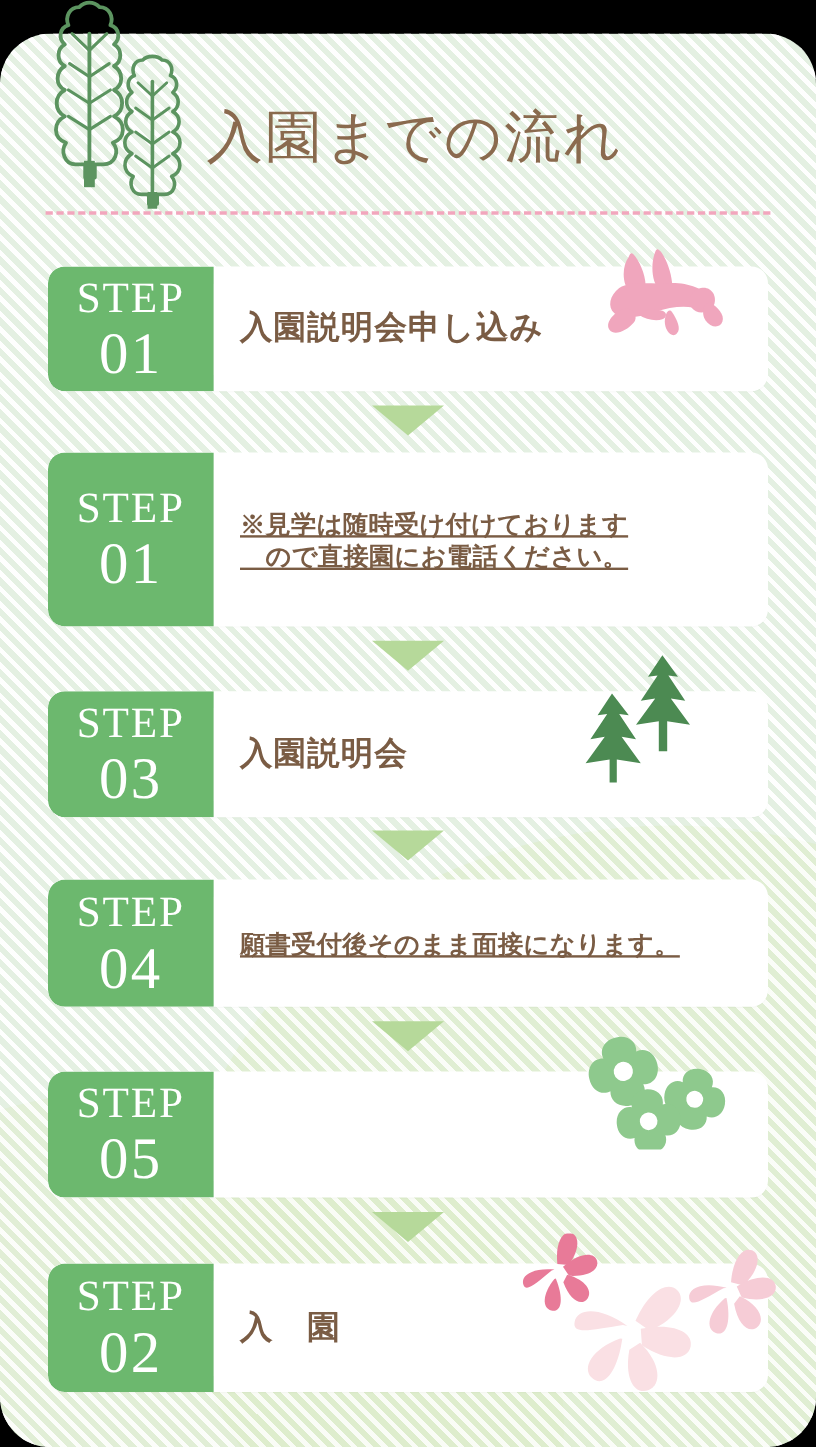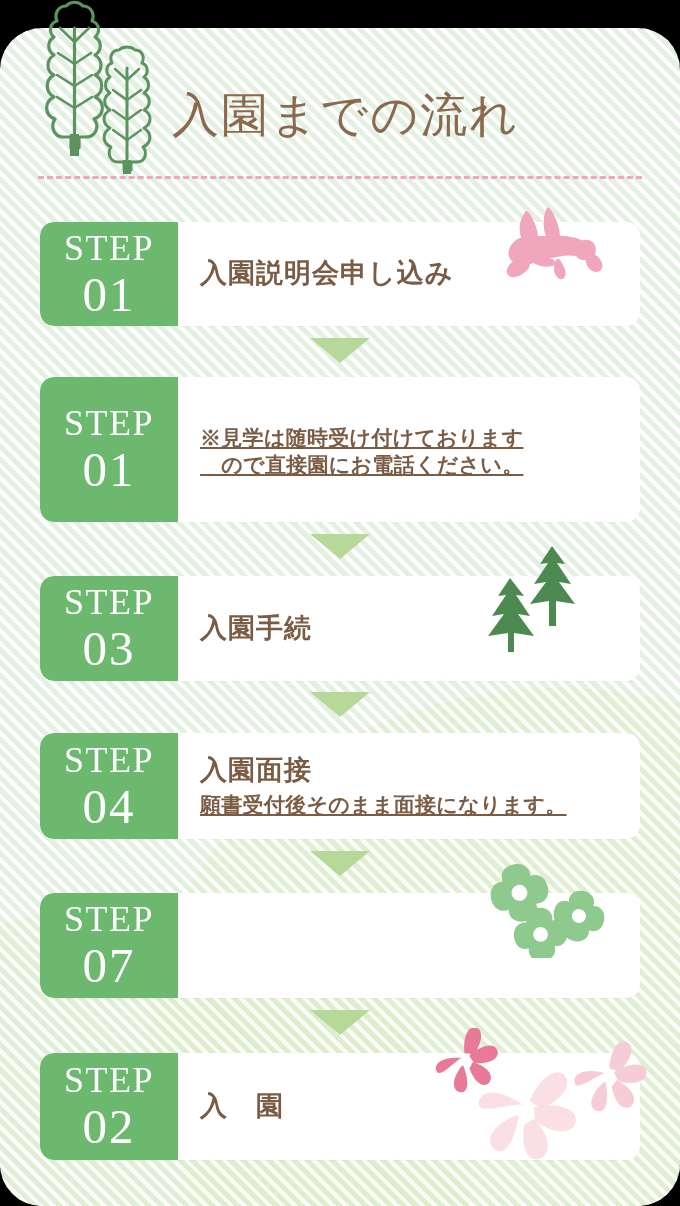--- a/index.html
+++ b/index.html
@@ -286,21 +286,21 @@
     </div>
 
     <div class="arrow" style="top:534px;"></div>
 
     <div class="step-row" style="top:576px; height:105px;">
       <div class="step-badge">
         <span class="word">STEP</span>
         <span class="num">03</span>
       </div>
       <div class="step-body">
-        <div class="step-title">入園手続</div>
+        <div class="step-title">入園説明会</div>
       </div>
     </div>
     <div class="deco" style="left:478px; top:540px;">
       <svg width="110" height="118" viewBox="0 0 110 118" xmlns="http://www.w3.org/2000/svg">
         <g fill="#4c8a52">
 
           <path d="M32 38 L20 56 L28 55 L14 76 L26 74 L10 96 L30 93 L30 112 L36 112 L36 93
                    L56 96 L40 74 L52 76 L38 55 L46 56 Z"></path>
 
           <path d="M74 6 L62 24 L70 23 L56 44 L68 42 L52 64 L71 61 L71 86 L78 86 L78 61
@@ -310,31 +310,30 @@
     </div>
 
     <div class="arrow" style="top:692px;"></div>
 
     <div class="step-row" style="top:733px; height:106px;">
       <div class="step-badge">
         <span class="word">STEP</span>
         <span class="num">04</span>
       </div>
       <div class="step-body">
-        <div class="step-title">入園面接</div>
         <div class="step-note">願書受付後そのまま面接になります。</div>
       </div>
     </div>
 
     <div class="arrow" style="top:851px;"></div>
 
     <div class="step-row" style="top:893px; height:105px;">
       <div class="step-badge">
         <span class="word">STEP</span>
-        <span class="num">07</span>
+        <span class="num">05</span>
       </div>
     </div>
     <div class="deco" style="left:488px; top:862px;">
       <svg width="118" height="96" viewBox="0 0 118 96" xmlns="http://www.w3.org/2000/svg">
         <g fill="#8ec98d">
 
           <g transform="translate(30,24) rotate(-12)">
             <path d="M0,-22 C10,-22 16,-15 14,-7 C22,-9 29,-3 29,7 C29,17 22,23 14,21
                      C16,29 10,36 0,36 C-10,36 -16,29 -14,21 C-22,23 -29,17 -29,7
                      C-29,-3 -22,-9 -14,-7 C-16,-15 -10,-22 0,-22 Z"></path>

